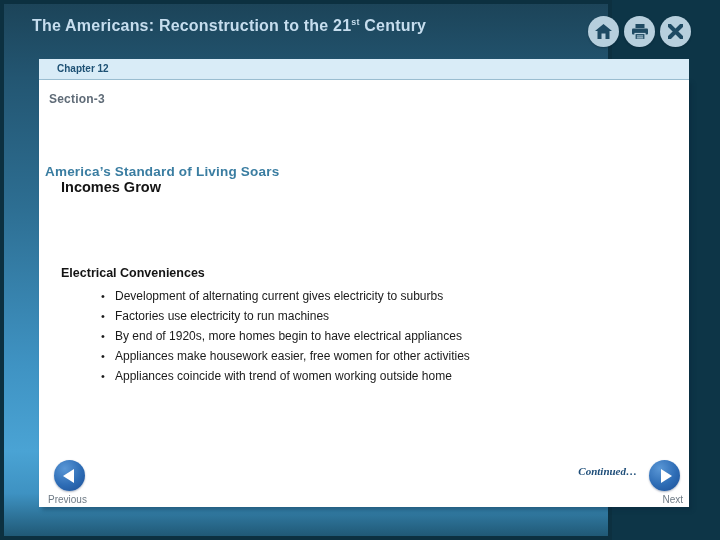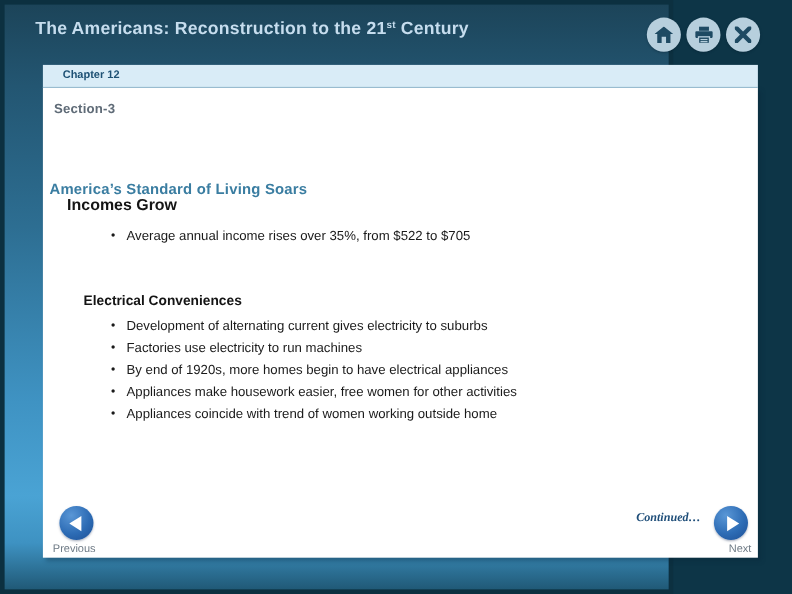--- a/index.html
+++ b/index.html
@@ -41,21 +41,21 @@
   .section-label{
     position:absolute;left:10px;top:12px;
     color:#5f6b77;font-weight:bold;font-size:12px;letter-spacing:.2px;text-align:center;
   }
   .slide-title{
     position:absolute;left:6px;top:84px;
     color:#3a7da1;font-weight:bold;font-size:13.5px;letter-spacing:.2px;
   }
   .group-heading{position:absolute;color:#141414;font-weight:bold;}
   .gh-1{left:22px;top:99px;font-size:14.5px;}
-  .gh-2{left:37px;top:186px;font-size:12.5px;}
+  .gh-2{left:22px;top:186px;font-size:12.5px;}
   .bullets{position:absolute;}
   .bl-1{left:60px;top:124px;}
   .bl-2{left:60px;top:206px;}
   .bullet{
     position:relative;padding-left:16px;
     font-size:12px;color:#1a1a1a;line-height:20px;white-space:nowrap;
   }
   .bullet::before{content:"•";position:absolute;left:2px;font-size:11px;}
   .continued{
     position:absolute;right:52px;top:385px;
@@ -118,23 +118,20 @@
     <span>Chapter 12</span>
   </div>
 
   <div class="content">
 
     <div class="section-label">Section-3</div>
 
     <div class="slide-title">America’s Standard of Living Soars</div>
 
     <div class="group-heading gh-1">Incomes Grow</div>
-    <div class="bullets bl-1">
-      <div class="bullet">Average annual income rises over 35%, from $522 to $705</div>
-    </div>
 
     <div class="group-heading gh-2">Electrical Conveniences</div>
     <div class="bullets bl-2">
       <div class="bullet">Development of alternating current gives electricity to suburbs</div>
       <div class="bullet">Factories use electricity to run machines</div>
       <div class="bullet">By end of 1920s, more homes begin to have electrical appliances</div>
       <div class="bullet">Appliances make housework easier, free women for other activities</div>
       <div class="bullet">Appliances coincide with trend of women working outside home</div>
     </div>
 

